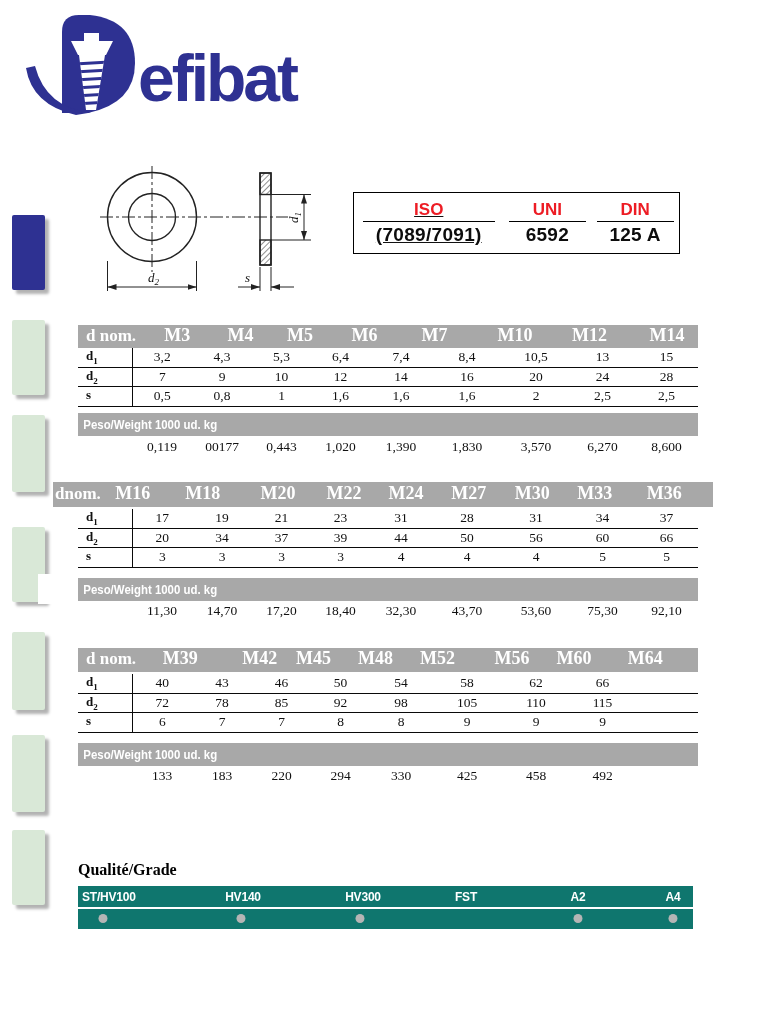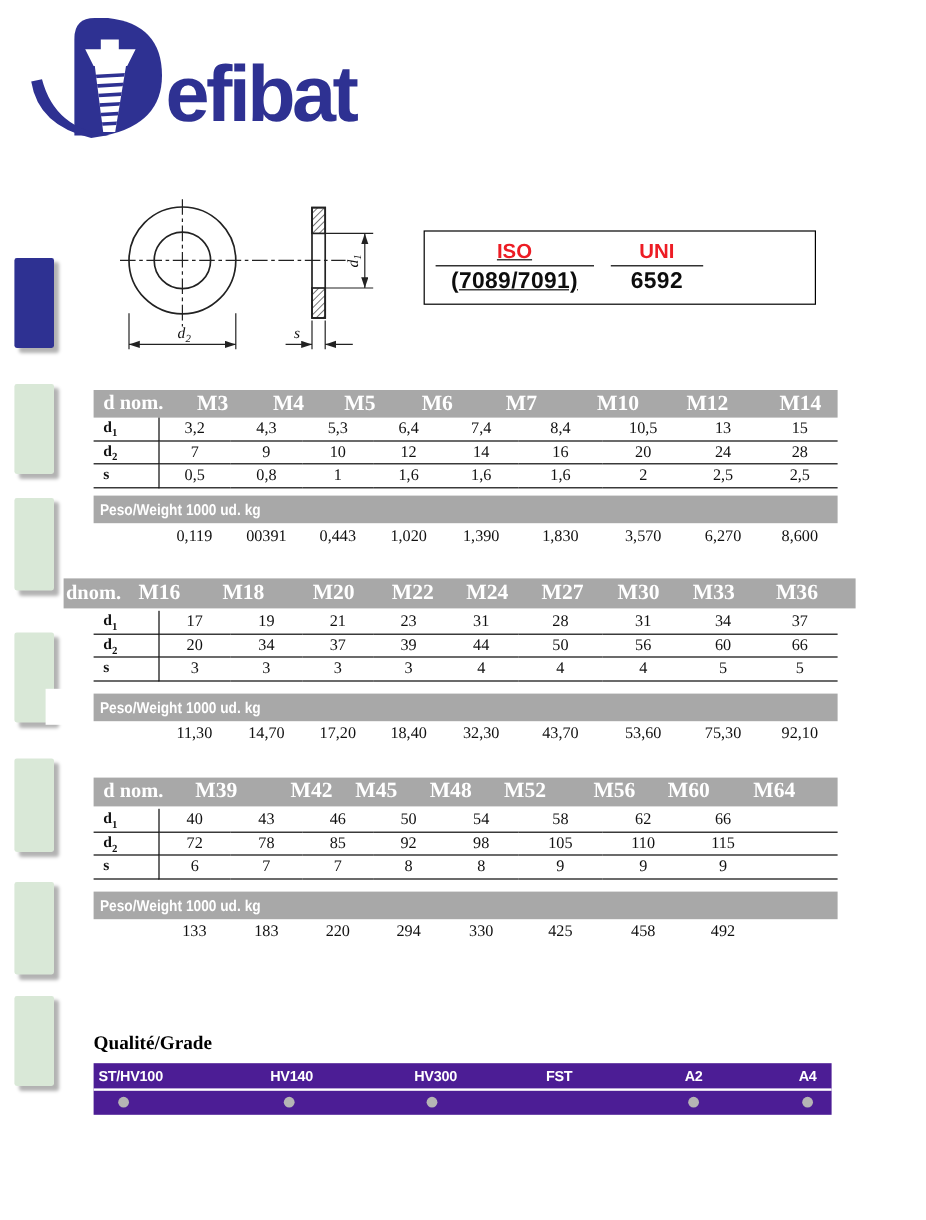--- a/index.html
+++ b/index.html
@@ -43,21 +43,21 @@
      border-right:1.7px solid #0a0a0a;}
   table.dt td.lbl sub{font-size:9px;}
   table.wt td{border:none;height:19px;}
   .wlabel{display:inline-block;transform:scaleX(.88);transform-origin:left center;
      font-family:"Liberation Sans",sans-serif;font-weight:bold;font-size:13px;
      line-height:23px;padding-left:6px;white-space:nowrap;}
 
   
   .qtitle{position:absolute;left:78px;top:861px;font-weight:bold;font-size:16px;
      font-family:"Liberation Serif",serif;color:#000;}
-  .gradebar{position:absolute;left:78px;top:886px;width:615px;height:43px;background:#4c1d95;}
+  .gradebar{position:absolute;left:78px;top:886px;width:615px;height:43px;background:#0f766e;}
   .gline{position:absolute;top:21px;left:0;width:100%;border-top:2px solid #fff;}
   .gname{position:absolute;top:4px;transform:translateX(-50%);color:#fff;
      font-family:"Liberation Sans",sans-serif;font-weight:bold;font-size:12px;
      letter-spacing:-.2px;white-space:nowrap;}
   .gname.first{transform:none;}
   .gdot{position:absolute;top:28px;width:9px;height:9px;border-radius:50%;
      background:#b5b5b5;transform:translateX(-50%);}
 </style>
 </head>
 <body>
@@ -149,20 +149,25 @@
     <div class="stdcol c0">
       <div class="std-code">ISO</div>
       <div class="std-rule"></div>
       <div class="std-val">(7089/7091)</div>
     </div>
     <div class="stdcol c1">
       <div class="std-code">UNI</div>
       <div class="std-rule"></div>
       <div class="std-val">6592</div>
     </div>
+    <div class="stdcol c2">
+      <div class="std-code">DIN</div>
+      <div class="std-rule"></div>
+      <div class="std-val">125 A</div>
+    </div>
   </div>
 
   <div class="tblzone">
 
     <div class="gbar" style="top:325px;height:23px">
       <span class="hlabel">d nom.</span>
       <span class="m" style="left:16%">M3</span>
       <span class="m" style="left:26.2%">M4</span>
       <span class="m" style="left:35.8%">M5</span>
       <span class="m" style="left:46.2%">M6</span>
@@ -236,21 +241,21 @@
           <col style="width:62px">
           <col style="width:70px">
           <col style="width:68px">
           <col style="width:65px">
           <col style="width:63px">
         </colgroup>
       <tbody>
           <tr>
         <td></td>
         <td>0,119</td>
-            <td>00391</td>
+            <td>00177</td>
             <td>0,443</td>
             <td>1,020</td>
             <td>1,390</td>
             <td>1,830</td>
             <td>3,570</td>
             <td>6,270</td>
             <td>8,600</td>
       </tr>
     </tbody>
       </table>

